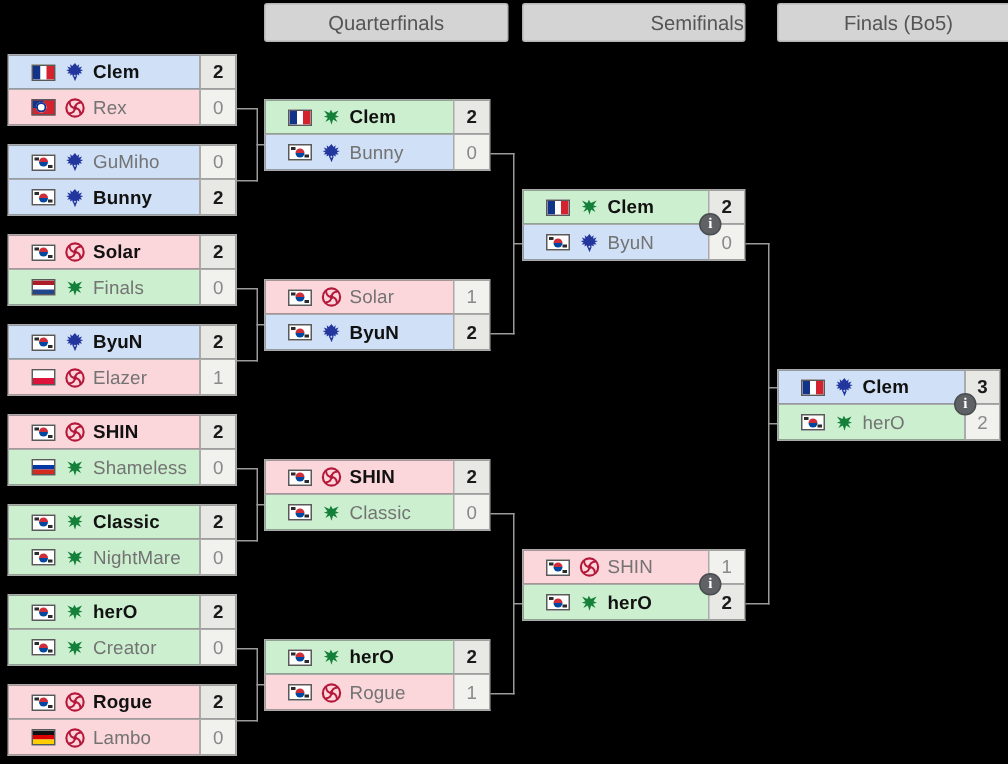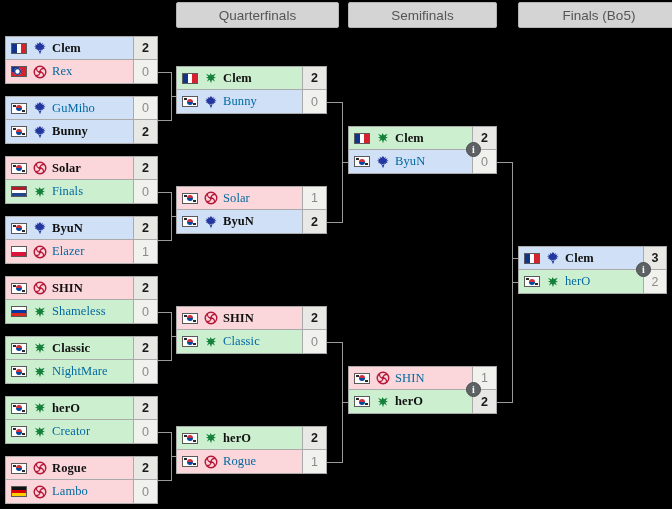--- a/index.html
+++ b/index.html
@@ -19,38 +19,38 @@
 
   
   .match{position:absolute;box-sizing:border-box;}
   .row{
     position:relative;display:flex;height:24px;box-sizing:border-box;
     border:1px solid #aaa;
   }
   .row + .row{border-top:0;}
   .cell-player{
     flex:1 1 auto;display:flex;align-items:center;
-    padding-left:5px;overflow:hidden;box-sizing:border-box;font-family:Liberation Serif, serif;
+    padding-left:15px;overflow:hidden;box-sizing:border-box;
   }
   .cell-score{
     flex:0 0 24px;display:flex;align-items:center;justify-content:center;
     background:#efefec;border-left:1px solid #aaa;
     font-size:12.5px;box-sizing:border-box;
   }
   .match.wide .cell-score{flex:0 0 23px;}
 
   
   .r-terran .cell-player{background:#cfe0f7;}
   .r-zerg   .cell-player{background:#fbd6da;}
   .r-protoss .cell-player{background:#ccf0cf;}
 
   
   .win  .cell-player .pname{color:#111;font-weight:bold;}
   .win  .cell-score{color:#1a1a1a;font-weight:bold;background:#e8e8e4;}
-  .loss .cell-player .pname{color:#0369a1;font-weight:normal;}
+  .loss .cell-player .pname{color:#737373;font-weight:normal;}
   .loss .cell-score{color:#8a8a8a;font-weight:normal;background:#f1f1ee;}
 
   .pname{font-size:12.5px;white-space:nowrap;margin-left:5px;letter-spacing:.1px;}
 
   
   .flag{
     width:16px;height:11px;flex:0 0 16px;border:1px solid #5a5a5a;
     box-sizing:border-box;position:relative;overflow:hidden;background:#fff;
   }
   .flag i{position:absolute;display:block;}
@@ -101,21 +101,21 @@
     text-align:center;font-family:"Liberation Serif",serif;
     z-index:6;
   }
 </style>
 </head>
 <body>
 
 <div id="bracket">
 
   <div class="round-header" style="left:176px;top:2px;width:163px;">Quarterfinals</div>
-  <div class="round-header" style="left:348px;top:2px;width:149px;">Semifinals</div>
+  <div class="round-header" style="left:348px;top:2px;width:149px;text-align:right;">Semifinals</div>
   <div class="round-header" style="left:518px;top:2px;width:162px;">Finals (Bo5)</div>
 
   <div class="lnk h" style="left:158px;top:72px;width:14px;"></div>
   <div class="lnk h" style="left:158px;top:120px;width:14px;"></div>
   <div class="lnk v" style="left:171px;top:72px;height:49px;"></div>
   <div class="lnk h" style="left:171px;top:96px;width:6px;"></div>
 
   <div class="lnk h" style="left:158px;top:192px;width:14px;"></div>
   <div class="lnk h" style="left:158px;top:240px;width:14px;"></div>
   <div class="lnk v" style="left:171px;top:192px;height:49px;"></div>

